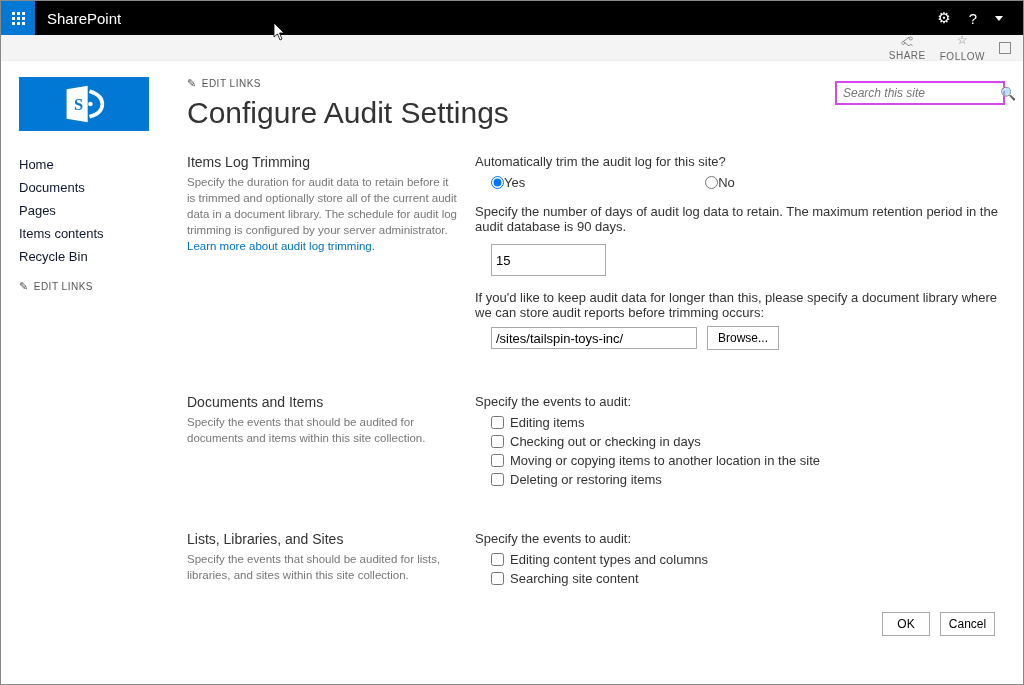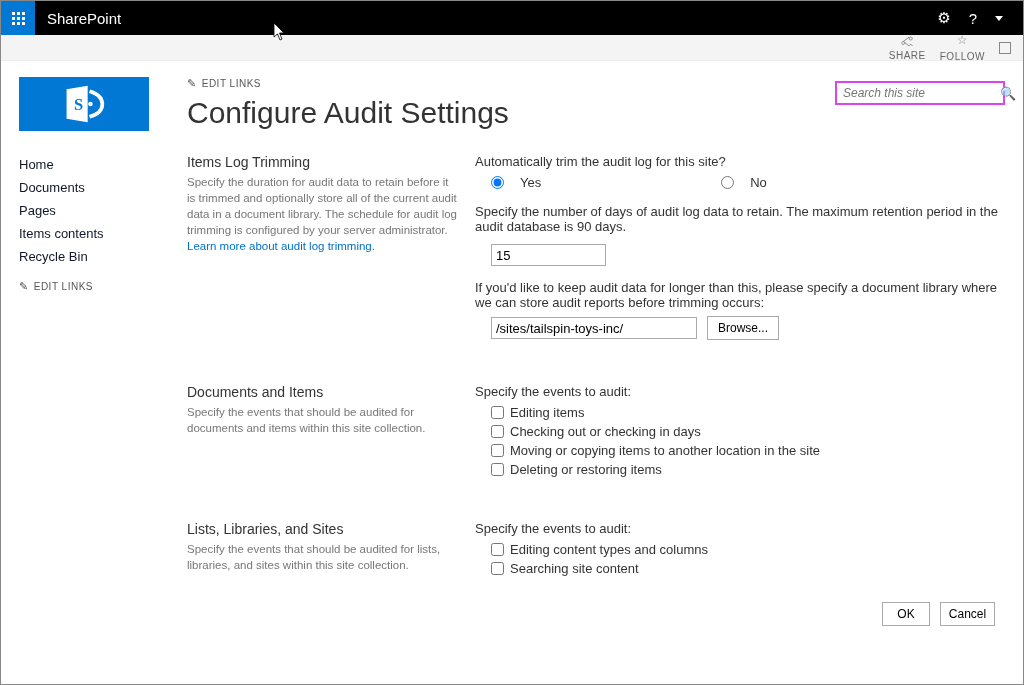--- a/index.html
+++ b/index.html
@@ -41,22 +41,22 @@
 
 .sections { display: flex; flex-direction: column; gap: 44px; }
 .section { display: flex; gap: 18px; }
 .sec-left { width: 270px; flex-shrink: 0; }
 .sec-title { font-size: 14px; color: #333; margin-bottom: 4px; }
 .sec-desc { font-size: 11.5px; color: #777; line-height: 1.4; }
 .sec-desc a { color: #0072c6; text-decoration: none; cursor: pointer; }
 .sec-right { flex: 1; font-size: 13px; color: #333; }
 .form-label { font-size: 13px; color: #333; margin-bottom: 6px; }
 .radio-row { display: flex; gap: 180px; margin-bottom: 14px; margin-top: 4px; }
-.radio-opt { display: flex; align-items: center; gap: 16px; font-size: 13px; }
-.num-input { width: 115px; height: 22px; border: 1px solid #aaa; padding: 0 4px; font-size: 13px; margin-top: 4px; margin-bottom: 14px; }
+.radio-opt { display: flex; align-items: center; gap: 0; font-size: 13px; }
+.num-input { width: 115px; height: 32px; border: 1px solid #aaa; padding: 0 4px; font-size: 13px; margin-top: 4px; margin-bottom: 14px; }
 .lib-row { display: flex; gap: 10px; margin-top: 6px; align-items: center; }
 .lib-input { width: 206px; height: 22px; border: 1px solid #aaa; padding: 0 4px; font-size: 13px; }
 .browse-btn, .ok-btn, .cancel-btn { border: 1px solid #aaa; background: #fff; height: 24px; padding: 0 10px; font-size: 12px; cursor: pointer; display: inline-flex; align-items: center; justify-content: center; }
 .ok-btn { width: 48px; }
 .cancel-btn { width: 55px; }
 .chk-list { display: flex; flex-direction: column; gap: 4px; margin-top: 6px; padding-left: 16px; }
 .chk-item { display: flex; align-items: center; gap: 6px; font-size: 13px; }
 .chk-item input { width: 13px; height: 13px; }
 .buttons-row { display: flex; justify-content: flex-end; gap: 10px; margin-top: 26px; padding-right: 10px; }
 .pencil-icon { font-size: 11px; }

